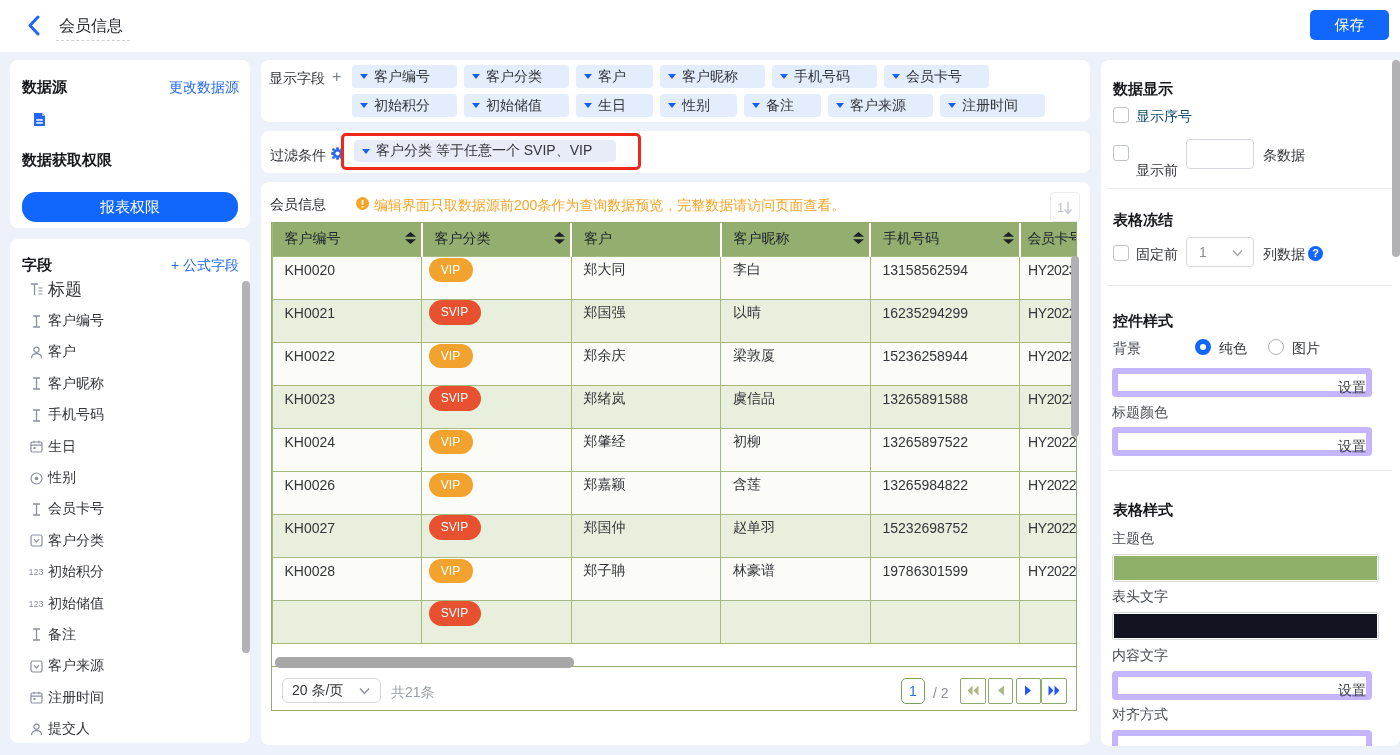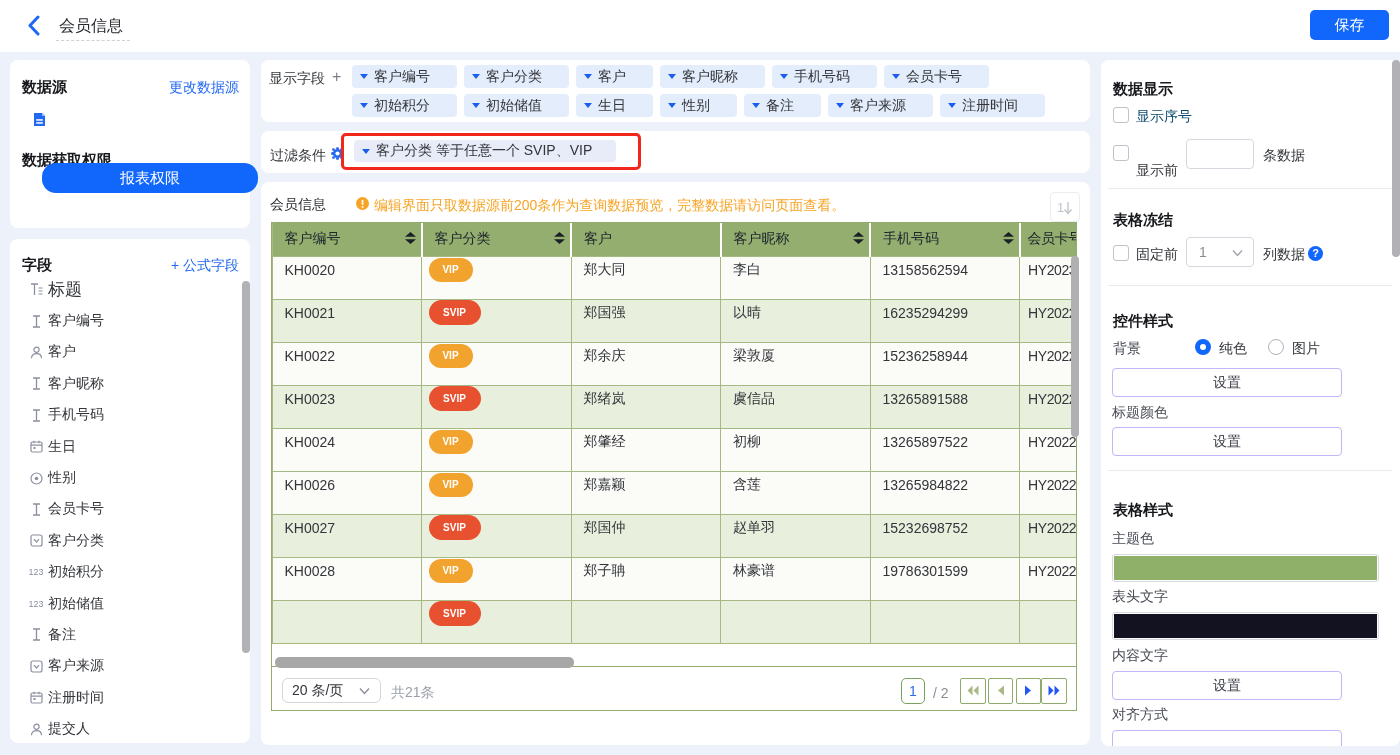--- a/index.html
+++ b/index.html
@@ -13,21 +13,21 @@
   
   #topbar { position:absolute; left:0; top:0; width:1400px; height:52px; background:#fff; }
   #title { position:absolute; left:59px; top:16px; font-size:16px; font-weight:400; color:#26292e; }
   #title-underline { position:absolute; left:56px; top:40px; width:74px; border-top:1.5px dashed #cdd0d6; }
   #savebtn { position:absolute; left:1310px; top:10px; width:79px; height:30px; background:#1166fb; border-radius:5px; color:#fff; font-size:15px; text-align:center; line-height:30px; }
 
   
   #lcard1 { left:10px; top:60px; width:240px; height:168px; }
   #lcard2 { left:10px; top:239px; width:240px; height:504px; }
   .srcrow { position:absolute; left:12px; top:43px; width:216px; height:32px; background:#f3f4f6; border-radius:4px; line-height:32px; padding-left:29px; color:#33353a; font-size:14px; }
-  #btn-perm { position:absolute; left:12px; top:103px; width:216px; height:30px; background:#1166fb; border-radius:14px; color:#fff; font-size:15px; text-align:center; line-height:30px;margin-left:20px; }
+  #btn-perm { position:absolute; left:12px; top:132px; width:216px; height:30px; background:#1166fb; border-radius:14px; color:#fff; font-size:15px; text-align:center; line-height:30px; }
   .fieldrow { height:31.4px; display:flex; align-items:center; }
   .fieldrow .fic { width:14px; margin-left:19px; margin-right:5px; display:flex; justify-content:center; color:#8b90a0; font-size:9px; }
   #lthumb { left:242px; top:281px; width:8px; height:372px; background:#b2b2b6; border-radius:4px; }
   #rthumb { left:1392px; top:60px; width:8px; height:197px; background:#b2b2b6; border-radius:4px; }
 
   
   #mcard1 { left:261px; top:60px; width:829px; height:62px; }
   #mcard2 { left:261px; top:131px; width:829px; height:42px; }
   #mcard3 { left:261px; top:182px; width:829px; height:563px; }
   .chip { height:23px; background:#e4edfb; border-radius:4px; display:flex; align-items:center; padding:0 27px 0 8px; margin-right:7px; font-size:14px; color:#33353a; white-space:nowrap; }
@@ -44,39 +44,39 @@
   table { border-collapse:collapse; table-layout:fixed; width:897px; }
   td,th { width:149.5px; font-weight:normal; font-size:14px; color:#33353a; text-align:left; padding:0 0 0 12px; border:1.3px solid #a6b982; }
   th { background:#93ae6e; height:34px; color:#20262e; border-left:2px solid #fff; border-top:none; border-bottom:none; position:relative; }
   th:first-child { border-left:1.3px solid #a6b982; }
   th.c6 { padding-left:7px; letter-spacing:-0.5px; }
   td.c6 { padding-left:8px; letter-spacing:-0.4px; }
   td { height:43px; padding-bottom:16px; }
   tr.odd td { background:#fbfcf8; }
   tr.even td { background:#e9efdd; }
   .sortico { position:absolute; right:5px; top:9px; }
-  .pill { display:inline-block; border-radius:13px; color:#fff; font-weight:bold; font-size:10px; text-align:center; }
+  .pill { display:inline-block; border-radius:13px; color:#fff; font-weight:normal; font-size:12px; text-align:center; }
   .pcell { padding-left:6.5px; }
   .vip { background:#f2a32d; width:44px; height:24px; line-height:24px; }
   .svip { background:#e8512f; width:52px; height:25px; line-height:25px; }
   #vthumb { position:absolute; left:810px; top:74px; width:8px; height:181px; background:#b0b0b3; border-radius:4px; }
   #hthumb { position:absolute; left:13.5px; top:475px; width:299px; height:10.5px; background:#a7a7a7; border-radius:5px; }
   #sortbtn { position:absolute; left:789px; top:10px; width:30px; height:30px; border:1px solid #ececee; border-radius:4px; background:#fff; }
 
   
   .pgsel { position:absolute; left:21px; top:496px; width:99px; height:25px; border:1px solid #d6d6d6; border-radius:6px; line-height:23px; padding-left:9px; color:#33353a; background:#fff; }
   .pgbtn { position:absolute; top:496px; width:25.5px; height:25.5px; border:1px solid #8fab6c; border-radius:2px; background:#fff; display:flex; align-items:center; justify-content:center; }
 
   
   #rpanel { left:1101px; top:60px; width:299px; height:685.5px; border-radius:8px; overflow:hidden; }
   .sec { position:absolute; left:12px; font-size:15px; font-weight:bold; color:#17181c; }
   .lbl { position:absolute; font-size:14px; color:#494c55; }
   .cbox { position:absolute; left:12px; width:16px; height:16px; border:1px solid #bfc3cc; border-radius:3px; background:#fff; }
   .divider { position:absolute; left:7px; width:284px; border-top:1px solid #e9e9ef; }
-  .setbtn { position:absolute; left:11px; width:230px; height:29px; border:1px solid #c4b5fd; border-radius:4px; background:#fff; text-align:center; line-height:27px; font-size:14px; color:#3c3f46; }
+  .setbtn { position:absolute; left:11px; width:260px; height:29px; border:6px solid #c4b5fd; border-radius:4px; background:#fff; text-align:right; line-height:27px; font-size:14px; color:#3c3f46; }
   .inputbox { position:absolute; border:1px solid #d6d8df; border-radius:4px; background:#fff; }
   .swatch { position:absolute; left:11px; width:267px; height:28px; border:1px solid #d6d8df; border-radius:3px; padding:1px; }
   .swatch > div { width:100%; height:100%; }
 </style>
 </head>
 <body>
 
 <div id="topbar">
   <svg class="abs" style="left:27px;top:15px" width="14" height="21" viewBox="0 0 14 21">
       <polyline points="11,2 3,10.5 11,19" fill="none" stroke="#2066f6" stroke-width="3" stroke-linecap="round" stroke-linejoin="round"></polyline>

